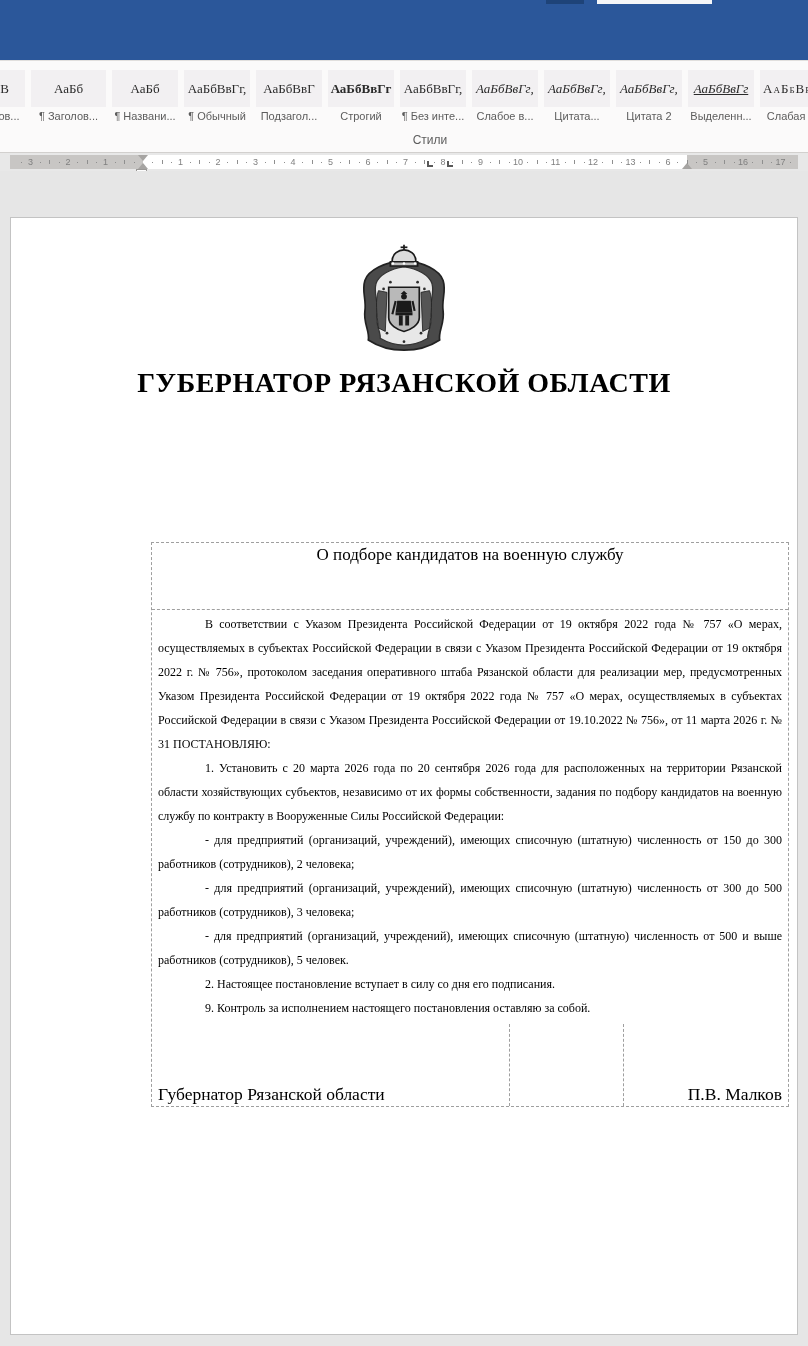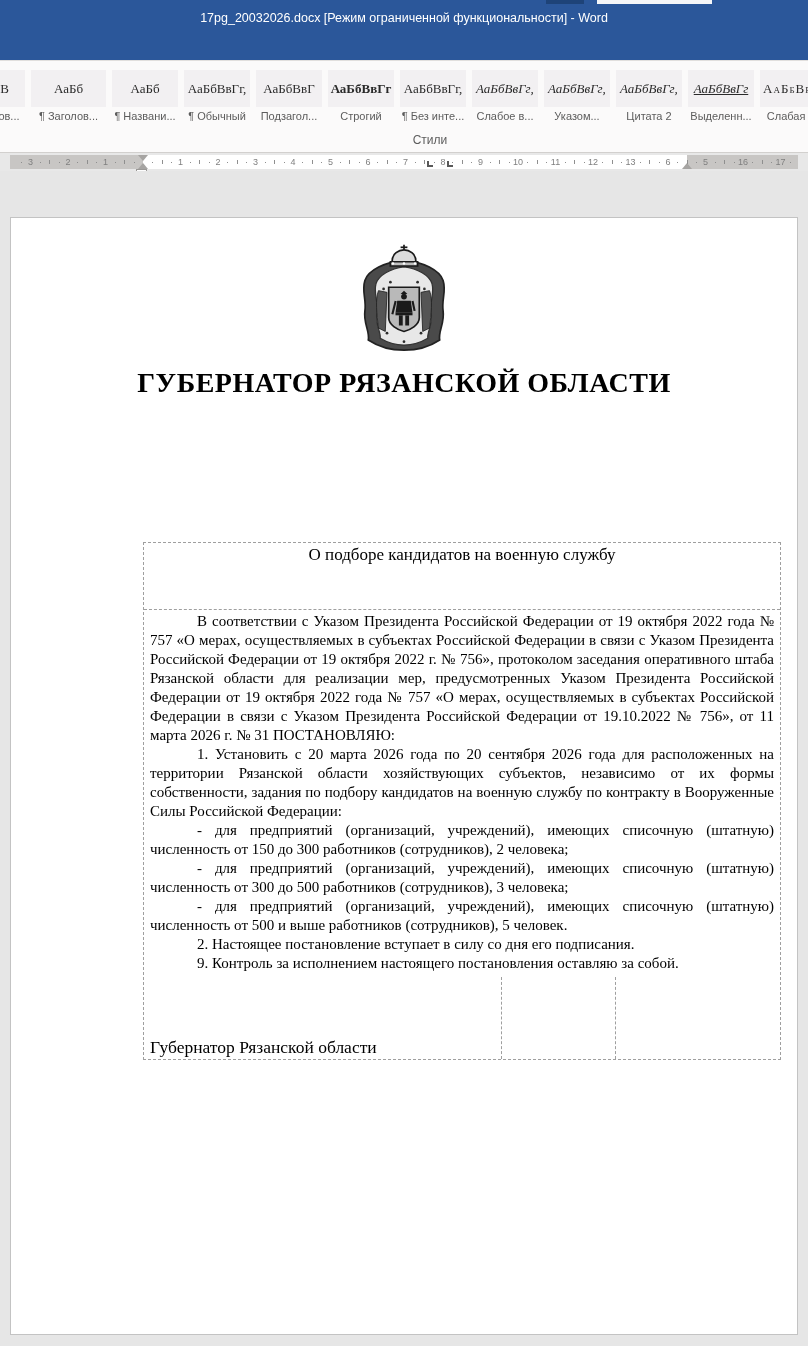--- a/index.html
+++ b/index.html
@@ -63,42 +63,41 @@
     background:#ffffff; border:1px solid #c3c3c3;
     font-family:"Liberation Serif", serif; color:#000000; }
 
   .arms { display:block; margin:26px auto 0 auto; }
   .doc-h1 { margin-top:11px; text-align:center; font-size:28px; font-weight:bold;
     letter-spacing:0.5px; }
   .doc-h2 { margin-top:26px; text-align:center; font-size:21px; font-weight:bold;
     letter-spacing:7px; }
   .doc-date { margin-top:43px; text-align:center; font-size:17px; }
 
-  .doc-table { position:absolute; left:132px; top:324px; width:638px;
+  .doc-table { position:absolute; left:140px; top:324px; width:638px;
     border:1px dashed #9f9f9f; }
   .t-row-title { height:67px; border-bottom:1px dashed #9f9f9f;
     text-align:center; font-size:17px; padding-top:2px; }
-  .t-row-body { padding:2px 6px 4px 6px; font-size:15px; line-height:19px; }
+  .t-row-body { padding:2px 6px 4px 6px; font-size:12px; line-height:24px; }
   .t-row-body p { text-align:justify; text-indent:47px; }
   .t-row-sign { display:flex; height:82px; }
   .sign-cell { position:relative; }
   .sign-left { width:358px; border-right:1px dashed #9f9f9f; }
   .sign-mid { width:114px; border-right:1px dashed #9f9f9f; }
   .sign-right { flex:1; }
   .sign-text { position:absolute; bottom:1px; font-size:17.5px; white-space:nowrap; }
   .sign-left .sign-text { left:6px; }
   .sign-right .sign-text { right:6px; }
 </style>
 </head>
 <body>
 
 <div class="titlebar">
   <div class="qat-tab-dark"></div>
   <div class="qat-tab-light"></div>
-  <div class="title">17pg_20032026.docx [Режим ограниченной функциональности] - Word</div>
 </div>
 
 <div class="ribbon">
   <div class="gallery">
     <div class="style-item w70">
       <div class="preview pv-h1">АаБбВ</div>
       <div class="slabel">¶ Заголов...</div>
     </div>
     <div class="style-item w75">
       <div class="preview pv-h1">АаБб</div>
@@ -123,21 +122,21 @@
     <div class="style-item">
       <div class="preview">АаБбВвГг,</div>
       <div class="slabel">¶ Без инте...</div>
     </div>
     <div class="style-item">
       <div class="preview pv-it-gray">АаБбВвГг,</div>
       <div class="slabel">Слабое в...</div>
     </div>
     <div class="style-item">
       <div class="preview pv-it-graybold">АаБбВвГг,</div>
-      <div class="slabel">Указом...</div>
+      <div class="slabel">Цитата...</div>
     </div>
     <div class="style-item">
       <div class="preview pv-it">АаБбВвГг,</div>
       <div class="slabel">Цитата 2</div>
     </div>
     <div class="style-item">
       <div class="preview pv-it-under">АаБбВвГг</div>
       <div class="slabel">Выделенн...</div>
     </div>
     <div class="style-item w70">
@@ -307,17 +306,20 @@
         <p>- для предприятий (организаций, учреждений), имеющих списочную (штатную) численность от 300 до 500 работников (сотрудников), 3 человека;</p>
         <p>- для предприятий (организаций, учреждений), имеющих списочную (штатную) численность от 500 и выше работников (сотрудников), 5 человек.</p>
         <p>2. Настоящее постановление вступает в силу со дня его подписания.</p>
         <p>9. Контроль за исполнением настоящего постановления оставляю за собой.</p>
       </div>
       <div class="t-row-sign">
         <div class="sign-cell sign-left">
           <div class="sign-text">Губернатор Рязанской области</div>
         </div>
         <div class="sign-cell sign-mid"></div>
+        <div class="sign-cell sign-right">
+          <div class="sign-text">П.В. Малков</div>
+        </div>
       </div>
     </div>
 
   </div>
 </div>
 
 </body></html>

